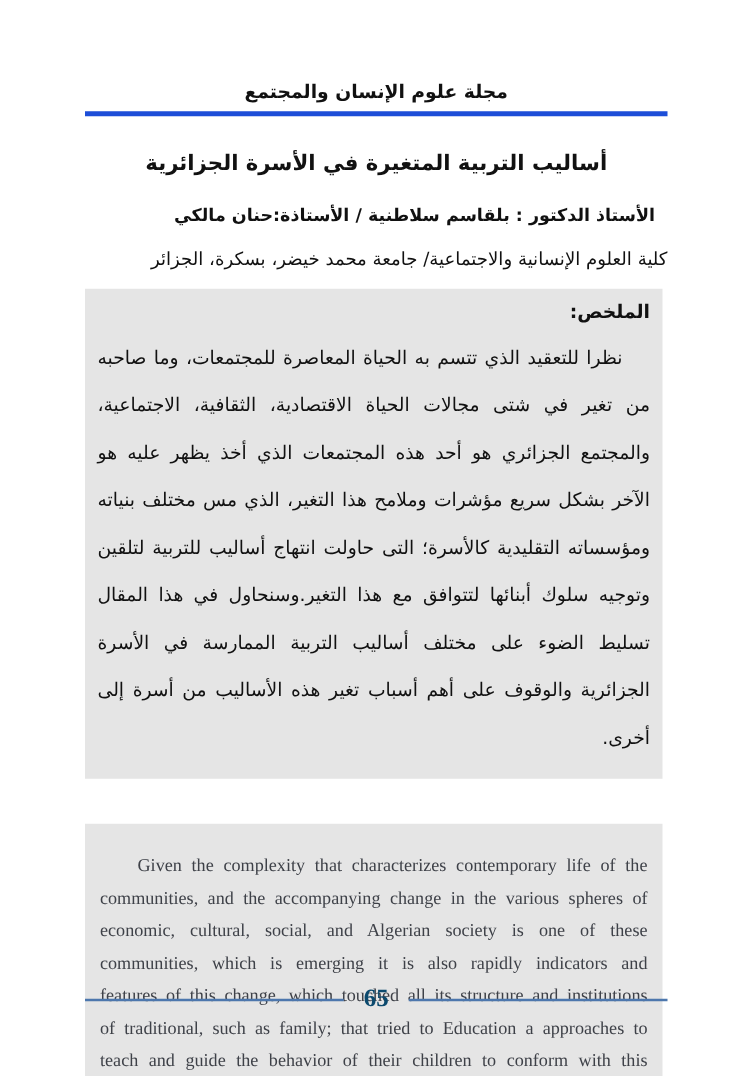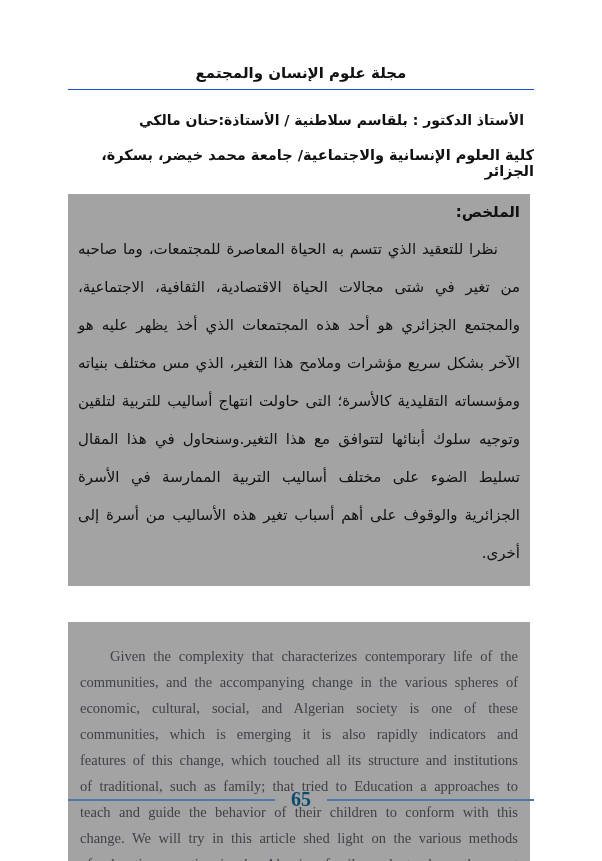--- a/index.html
+++ b/index.html
@@ -18,21 +18,21 @@
     padding: 64px 68px 0 68px;
     position: relative;
   }
   
   .journal-header {
     text-align: center;
     direction: rtl;
     font-weight: bold;
     font-size: 15px;
     padding-bottom: 7px;
-    border-bottom: 1px solid #1d4ed8;
+    border-bottom: 4px solid #1d4ed8;
   }
   
   .article-title {
     margin-top: 26px;
     text-align: center;
     direction: rtl;
     font-weight: bold;
     font-size: 17px;
     line-height: 24px;
   }
@@ -41,27 +41,27 @@
     direction: rtl;
     text-align: right;
     font-weight: bold;
     font-size: 14px;
     margin-top: 22px;
     padding-right: 10px;
   }
   .affiliation {
     direction: rtl;
     text-align: right;
-    font-weight: bold;
+    font-weight: normal;
     font-size: 14.5px;
     margin-top: 19px;
   }
   
   .box {
-    background: #a3a3a3;
+    background: #e5e5e5;
     width: 462px;
   }
   .box-arabic {
     margin-top: 15px;
     direction: rtl;
     padding: 9px 10px 14px 10px;
   }
   .box-arabic .box-heading {
     font-weight: bold;
     font-size: 15px;
@@ -118,20 +118,21 @@
 </style>
 </head>
 <body>
 
 <div class="page">
 
   <div class="journal-header">
     <span>مجلة علوم الإنسان والمجتمع</span>
   </div>
 
+  <h1 class="article-title">أساليب التربية المتغيرة في الأسرة الجزائرية</h1>
 
   <p class="byline">الأستاذ الدكتور : بلقاسم سلاطنية / الأستاذة:حنان مالكي</p>
 
   <p class="affiliation">كلية العلوم الإنسانية والاجتماعية/ جامعة محمد خيضر، بسكرة، الجزائر</p>
 
   <div class="box box-arabic">
     <div class="box-heading">الملخص:</div>
     <p class="box-body">نظرا للتعقيد الذي تتسم به الحياة المعاصرة للمجتمعات، وما صاحبه من تغير في شتى مجالات الحياة الاقتصادية، الثقافية، الاجتماعية، والمجتمع الجزائري هو أحد هذه المجتمعات الذي أخذ يظهر عليه هو الآخر بشكل سريع مؤشرات وملامح هذا التغير، الذي مس مختلف بنياته ومؤسساته التقليدية كالأسرة؛ التى حاولت انتهاج أساليب للتربية لتلقين وتوجيه سلوك أبنائها لتتوافق مع هذا التغير.وسنحاول في هذا المقال تسليط الضوء على مختلف أساليب التربية الممارسة في الأسرة الجزائرية والوقوف على أهم أسباب تغير هذه الأساليب من أسرة إلى أخرى.</p>
   </div>
 

